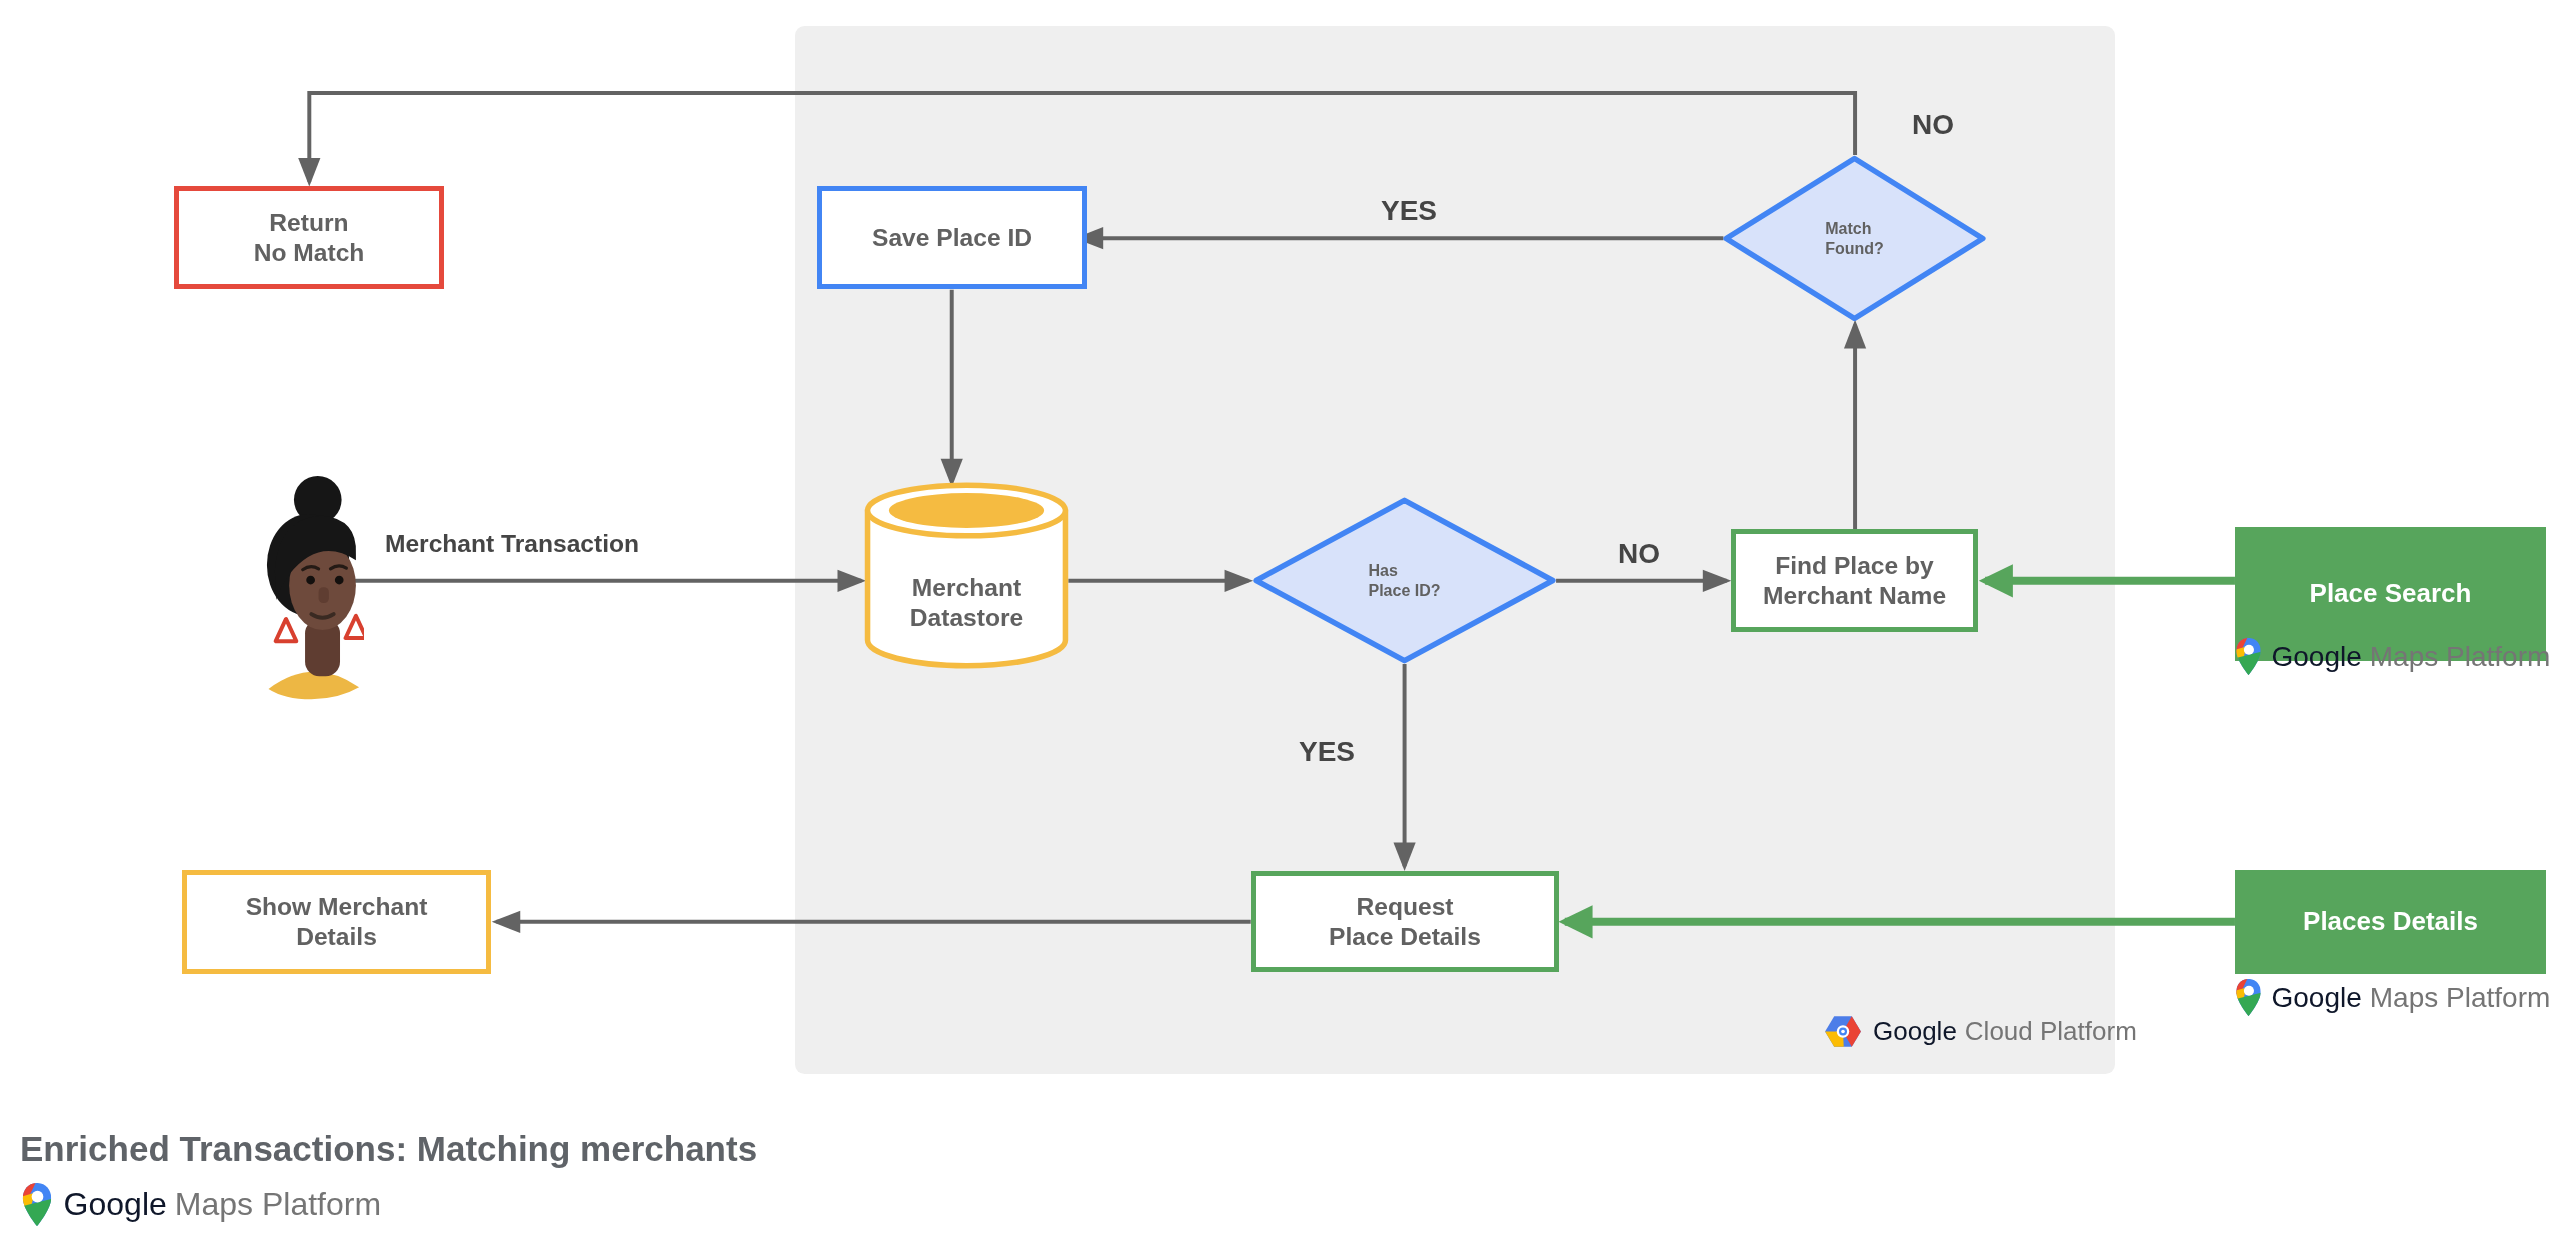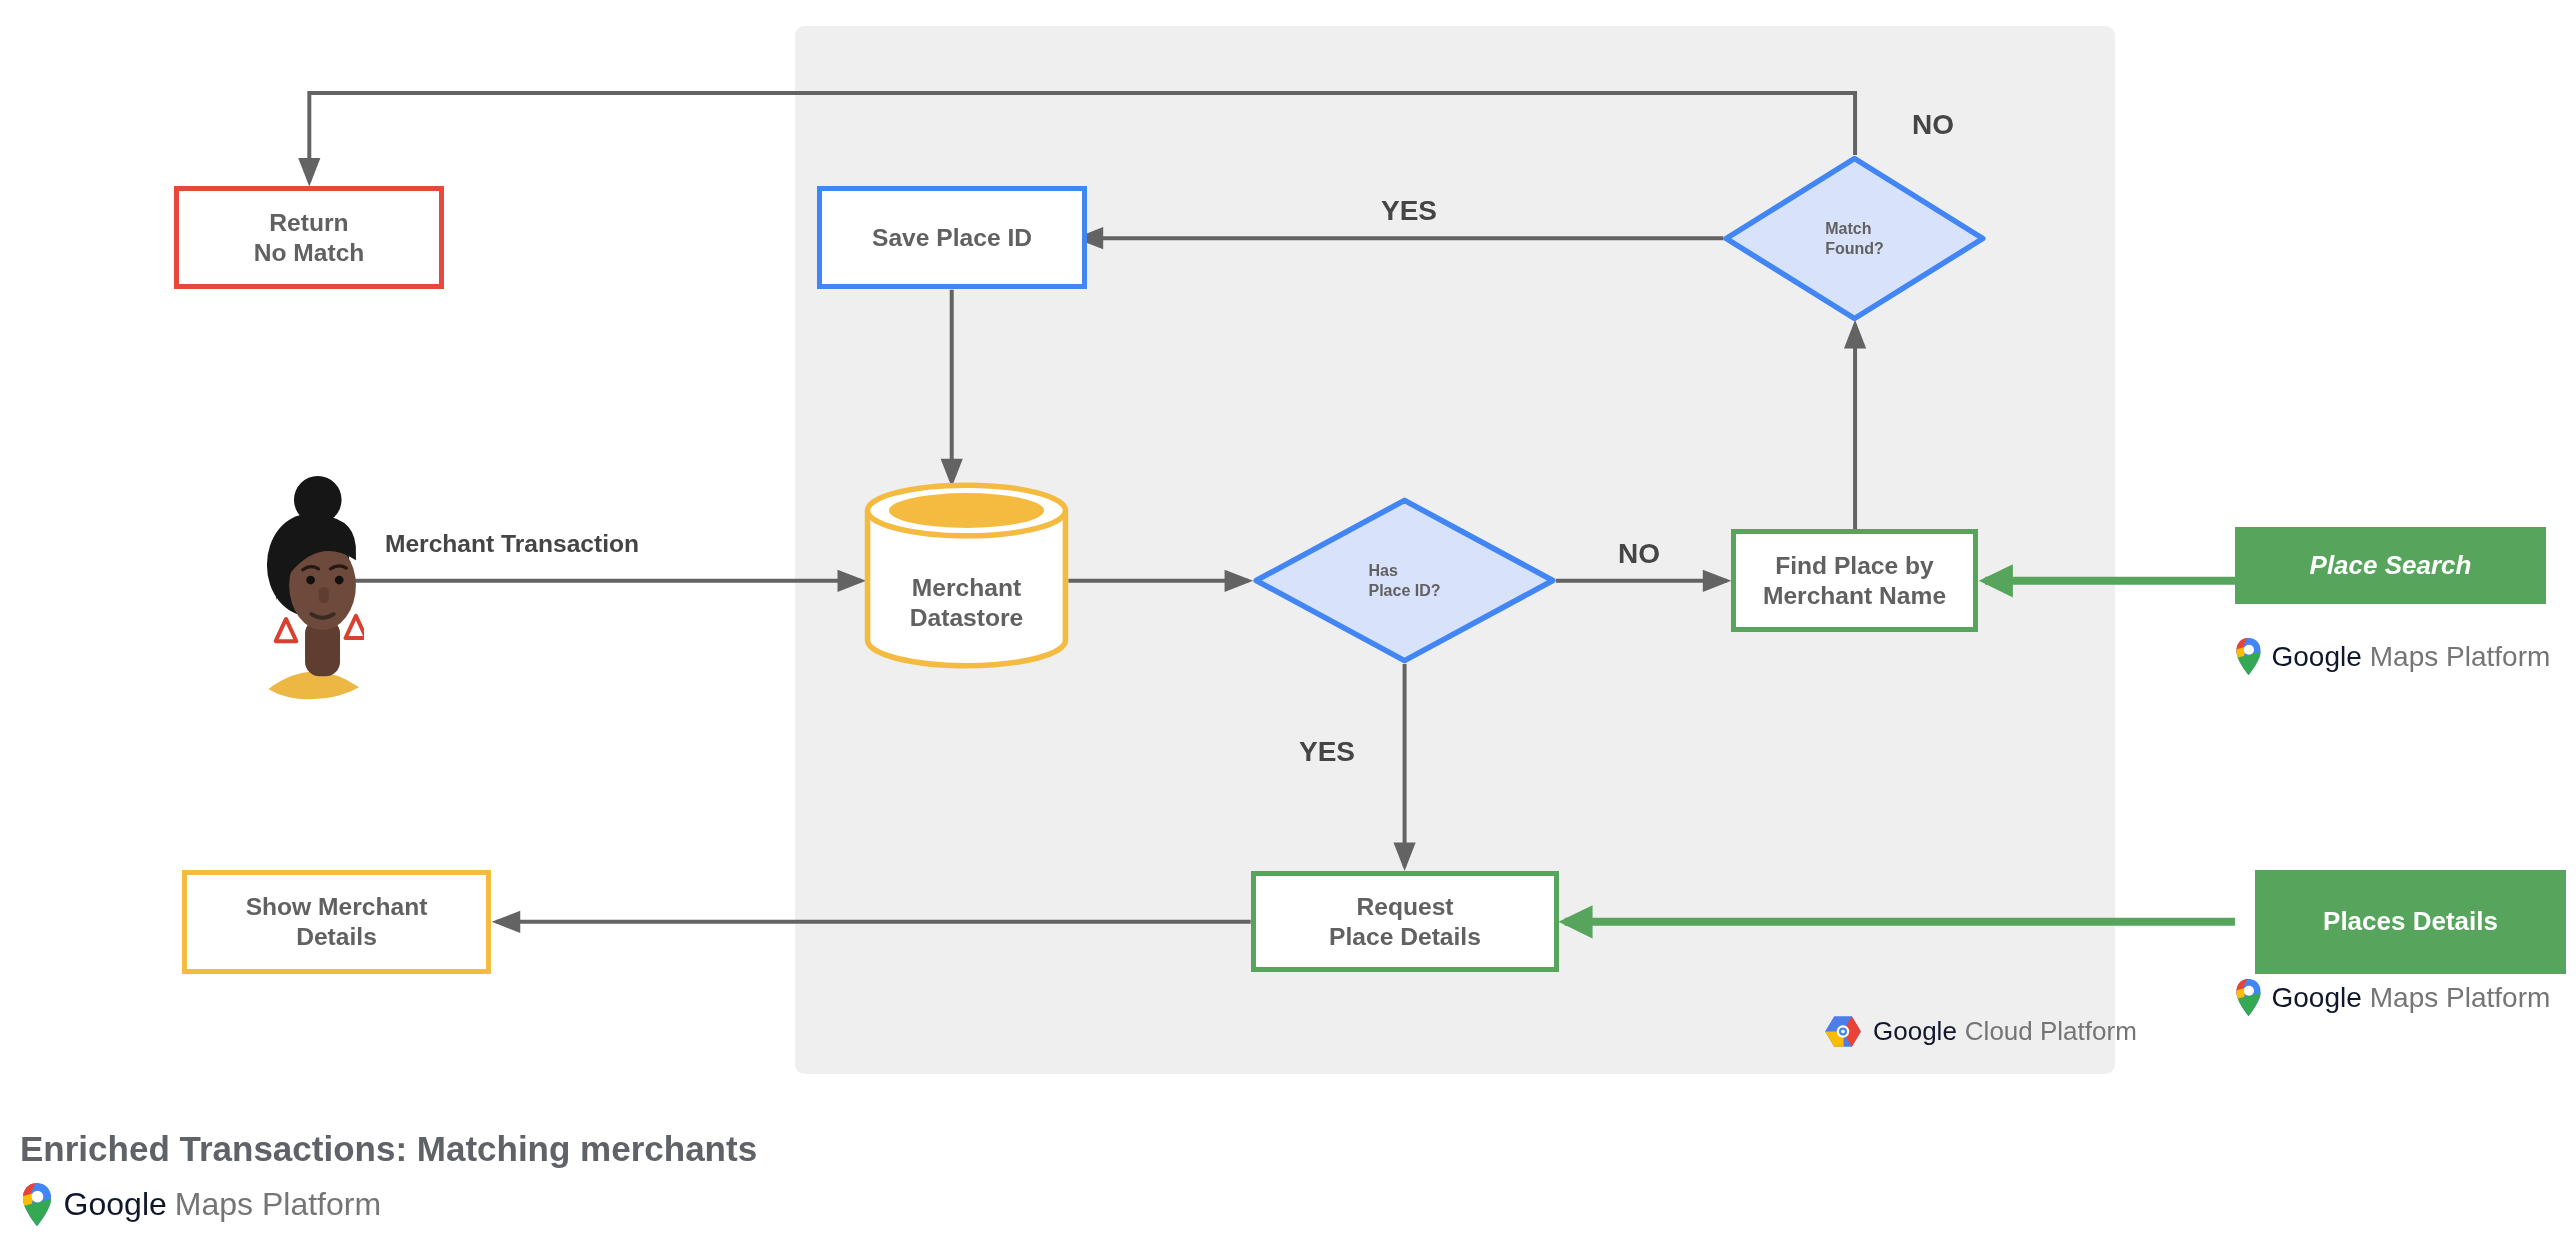--- a/index.html
+++ b/index.html
@@ -139,23 +139,23 @@
 
   <div class="node node-green" style="left:1731px; top:529px; width:247px; height:103px;">Find Place by
 Merchant Name</div>
 
   <div class="node node-green" style="left:1251px; top:871px; width:308px; height:101px;">Request
 Place Details</div>
 
   <div class="node node-yellow" style="left:182px; top:870px; width:309px; height:104px;">Show Merchant
 Details</div>
 
-  <div class="node node-solid" style="left:2235px; top:527px; width:311px; height:77px;font-style:italic;">Place Search</div>
-
-  <div class="node node-solid" style="left:2235px; top:870px; width:311px; height:104px;margin-left:20px;">Places Details</div>
+  <div class="node node-solid" style="left:2235px; top:527px; width:311px; height:134px;">Place Search</div>
+
+  <div class="node node-solid" style="left:2235px; top:870px; width:311px; height:104px;">Places Details</div>
 
   <div class="diamond" style="left:1723px; top:155px; width:263px; height:167px;">
     <svg width="263" height="167" viewBox="0 0 332 210">
       <polygon class="diamond-shape" points="166,4 328,105 166,206 4,105"></polygon>
     </svg>
     <div class="node-label">Match
 Found?</div>
   </div>
 
   <div class="diamond" style="left:1253px; top:497px; width:303px; height:167px;">

